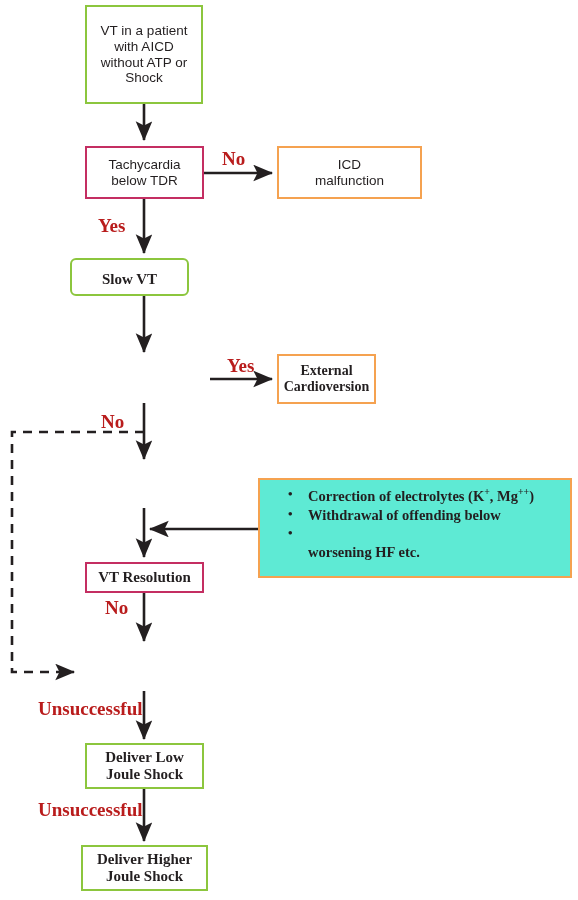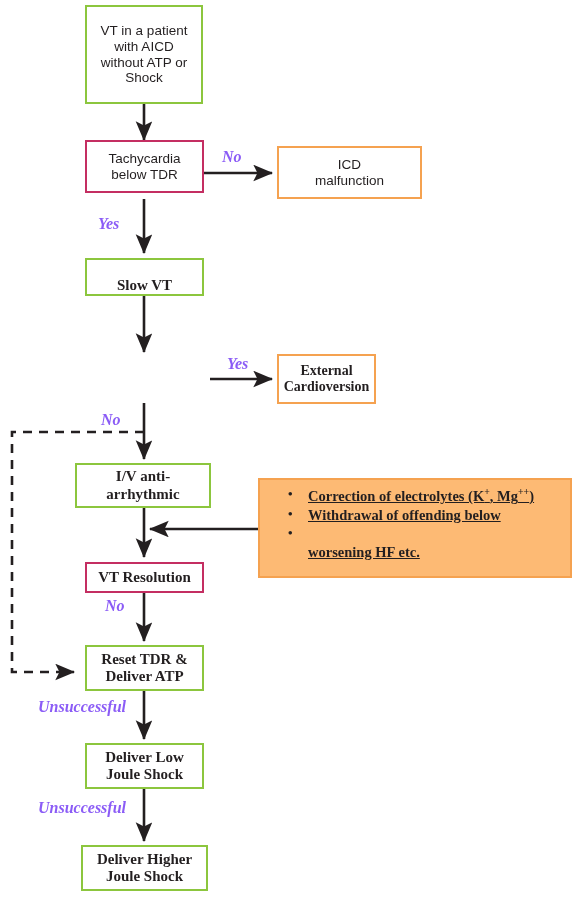--- a/index.html
+++ b/index.html
@@ -36,24 +36,23 @@
   .green  { border: 2.5px solid #8CC63E; }
   .pink   { border: 2.5px solid #C42E62; }
   .orange { border: 2.5px solid #F5A250; }
 
   .n-start  { font-family: "Liberation Sans", "DejaVu Sans", sans-serif; font-size: 13.5px; }
   .serifbox { font-family: "Liberation Serif", "DejaVu Serif", serif; font-size: 15px; font-weight: 700; }
 
   .note {
     position: absolute;
     box-sizing: border-box;
-    background: #fdba74;
+    background: #5eead4;
     border: 2.5px solid #F5A250;
     padding: 6px 12px 6px 10px;
-    text-decoration: underline;
   }
   .note ul {
     margin: 0;
     padding: 0 0 0 38px;
     list-style: none;
   }
   .note li {
     position: relative;
     font-family: "Liberation Serif", "DejaVu Serif", serif;
     font-size: 14.5px;
@@ -67,25 +66,24 @@
     position: absolute;
     left: -20px;
     top: 0;
     font-size: 13px;
   }
   .note sup { font-size: 0.68em; vertical-align: super; }
 
   .edge-label {
     position: absolute;
     font-family: "Liberation Serif", "DejaVu Serif", serif;
-    font-size: 16px;
+    font-size: 19px;
     font-weight: 700;
-    color: #8b5cf6;
+    color: #b91c1c;
     white-space: nowrap;
-    font-style: italic;
   }
   svg.wires {
     position: absolute;
     left: 0; top: 0;
     width: 578px;
     height: 900px;
     pointer-events: none;
   }
 </style>
 </head>
@@ -125,53 +123,45 @@
     <path d="M144,432 L12,432 L12,672 L74,672" fill="none" stroke="#231f20" stroke-width="2.6" stroke-dasharray="9,7" marker-end="url(#arrow)"></path>
   </svg>
 
   <div class="node green n-start" style="left:85px; top:5px; width:118px; height:99px;">
     <span class="txt">VT in a patient
 with AICD
 without ATP or
 Shock</span>
   </div>
 
-  <div class="node pink n-start" style="left:85px; top:140px; width:119px; height:53px;">
+  <div class="node pink n-start" style="left:85px; top:146px; width:119px; height:53px;">
     <span class="txt">Tachycardia
 below TDR</span>
   </div>
 
   <div class="node orange n-start" style="left:277px; top:146px; width:145px; height:53px;">
     <span class="txt">ICD
 malfunction</span>
   </div>
 
-  <div class="node green serifbox" style="left:85px; top:258px; width:119px; height:38px; align-items:flex-end; padding-top:5px;">
+  <div class="node green serifbox" style="left:70px; top:258px; width:119px; height:38px; align-items:center; padding-top:5px;border-radius:6px;">
     <span class="txt">Slow VT</span>
   </div>
 
 
   <div class="node orange serifbox" style="left:277px; top:354px; width:99px; height:50px; font-size:14px;">
     <span class="txt">External
 Cardioversion</span>
   </div>
 
-  <div class="node green serifbox" style="left:75px; top:463px; width:136px; height:45px;">
-    <span class="txt">I/V anti-
-arrhythmic</span>
-  </div>
 
   <div class="node pink serifbox" style="left:85px; top:562px; width:119px; height:31px;">
     <span class="txt">VT Resolution</span>
   </div>
 
-  <div class="node green serifbox" style="left:85px; top:645px; width:119px; height:46px;">
-    <span class="txt">Reset TDR &amp;
-Deliver ATP</span>
-  </div>
 
   <div class="node green serifbox" style="left:85px; top:743px; width:119px; height:46px;">
     <span class="txt">Deliver Low
 Joule Shock</span>
   </div>
 
   <div class="node green serifbox" style="left:81px; top:845px; width:127px; height:46px;">
     <span class="txt">Deliver Higher
 Joule Shock</span>
   </div>

